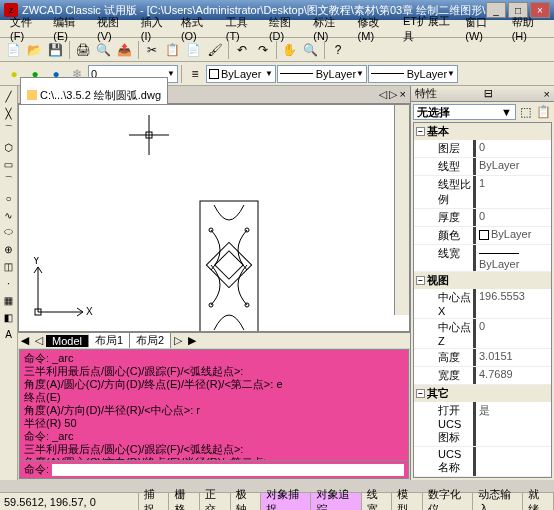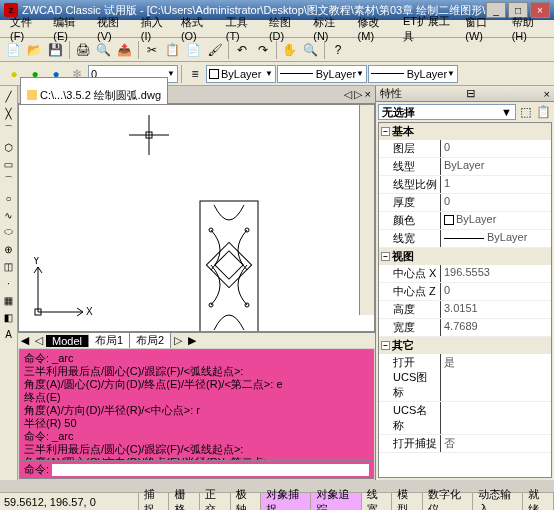--- a/index.html
+++ b/index.html
@@ -37,30 +37,30 @@
 .mtab.act{background:#000;color:#fff}
 .mnav{width:14px;text-align:center;cursor:pointer}
 .cmdpanel{height:130px;background:#ec4899;border:1px solid #888;margin:1px;display:flex;flex-direction:column}
 .cmdhist{flex:1;overflow:auto;padding:2px 4px;font-family:SimSun,monospace;font-size:11px;line-height:13px}
 .cmdline{height:18px;border-top:1px solid #888;display:flex;align-items:center;padding:0 4px;font-size:11px}
 .cmdline input{flex:1;border:none;outline:none;font-size:11px;font-family:SimSun}
 .statusbar{position:absolute;bottom:0;left:0;right:0;height:18px;background:#ece9d8;border-top:1px solid #aca899;display:flex;align-items:center;font-size:11px}
 .coords{width:150px;padding:8px 4px;border-right:1px solid #aca899;height:100%;display:flex;align-items:center}
 .smode{padding:0 5px;border-right:1px solid #aca899;height:100%;display:flex;align-items:center;cursor:pointer}
 .smode.act{background:#f0abfc}
-.proppanel{width:179px;background:#ece9d8;border-left:1px solid #888;display:flex;flex-direction:column}
+.proppanel{width:144px;background:#ece9d8;border-left:1px solid #888;display:flex;flex-direction:column}
 .prophead{height:16px;background:linear-gradient(#ece9d8,#d4d0c8);display:flex;align-items:center;padding:0 4px;font-size:11px;border-bottom:1px solid #888}
 .prophead .x{margin-left:auto;cursor:pointer}
 .propsel{height:20px;display:flex;align-items:center;padding:2px;gap:2px}
 .propsel .sel{flex:1;background:#fff;border:1px solid #7f9db9;height:16px;padding:0 3px;font-weight:bold;display:flex;align-items:center}
 .pgrid{flex:1;background:#fff;border:1px solid #888;margin:0 2px 2px;overflow:auto;font-size:11px}
 .pgroup{background:#ece9d8;font-weight:bold;padding:1px 2px;display:flex;align-items:center;gap:2px}
 .pgroup .tg{width:9px;height:9px;border:1px solid #888;background:#fff;display:flex;align-items:center;justify-content:center;font-size:8px;line-height:1}
 .prow{display:flex;border-bottom:1px solid #eee}
-.prow .k{width:62px;padding:1px 2px 1px 14px;border-right:1px solid #404040}
+.prow .k{width:62px;padding:1px 2px 1px 24px;border-right:3px solid #404040}
 .prow .v{flex:1;padding:1px 3px;color:#555}
 .swatch{width:10px;height:10px;border:1px solid #000;display:inline-block;vertical-align:middle;margin-right:2px;background:#fff}
 .linepat{display:inline-block;width:40px;border-top:1px solid #000;vertical-align:middle;margin-right:3px}
 .scrollv{position:absolute;right:0;top:0;bottom:16px;width:15px;background:#ece9d8;border-left:1px solid #888}
 </style>
 </head>
 <body>
 
 <div class="titlebar">
   <div class="appicon">Z</div>

